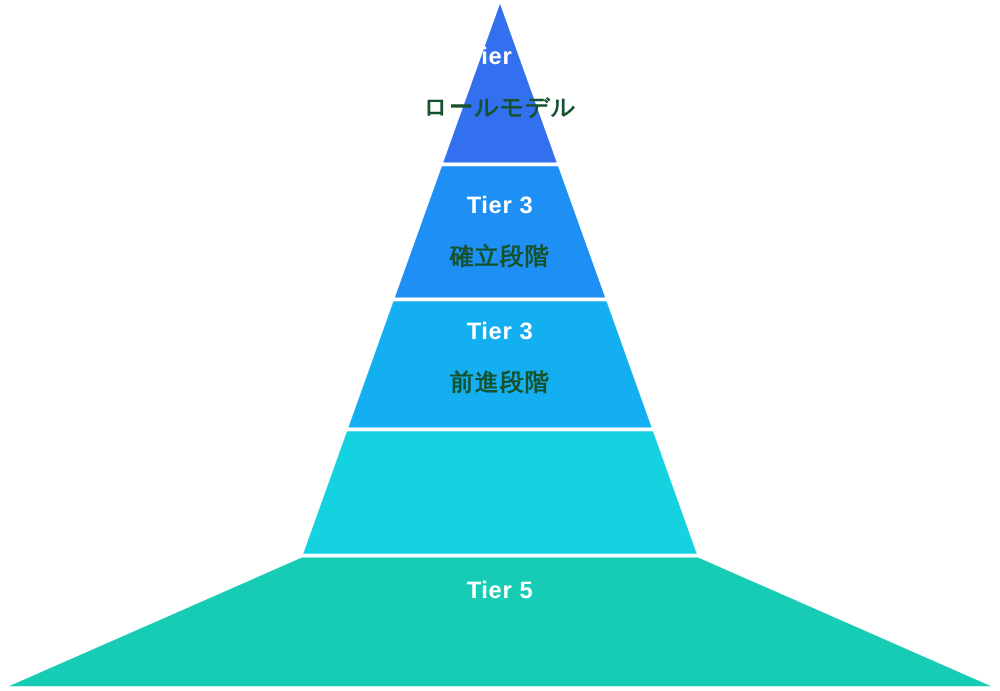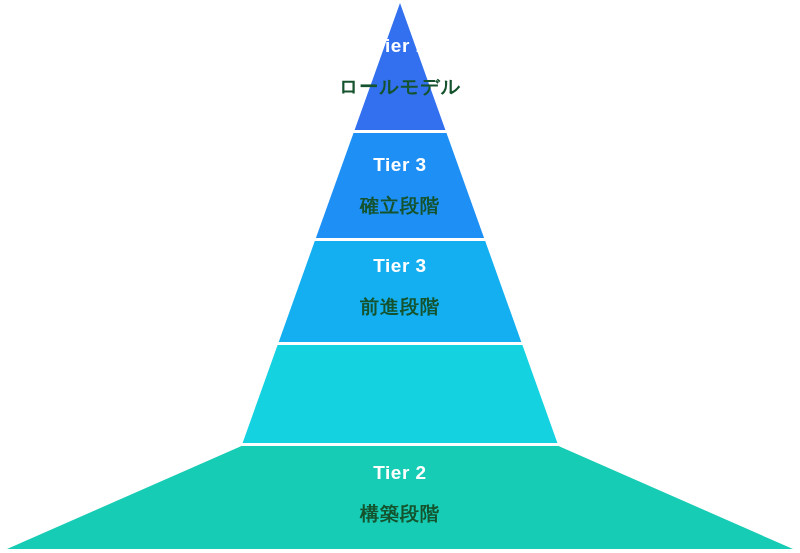--- a/index.html
+++ b/index.html
@@ -100,18 +100,17 @@
       <span class="tier-subtitle">確立段階</span>
     </div>
 
     <div class="tier-label-group" id="tier-3-labels">
       <span class="tier-title">Tier 3</span>
       <span class="tier-subtitle">前進段階</span>
     </div>
 
 
     <div class="tier-label-group" id="tier-5-labels">
-      <span class="tier-title">Tier 2</span>
-      <span class="tier-subtitle">構築段階</span>
+      <span class="tier-title">Tier 5</span>
     </div>
 
   </div>
 </div>
 
 </body></html>

